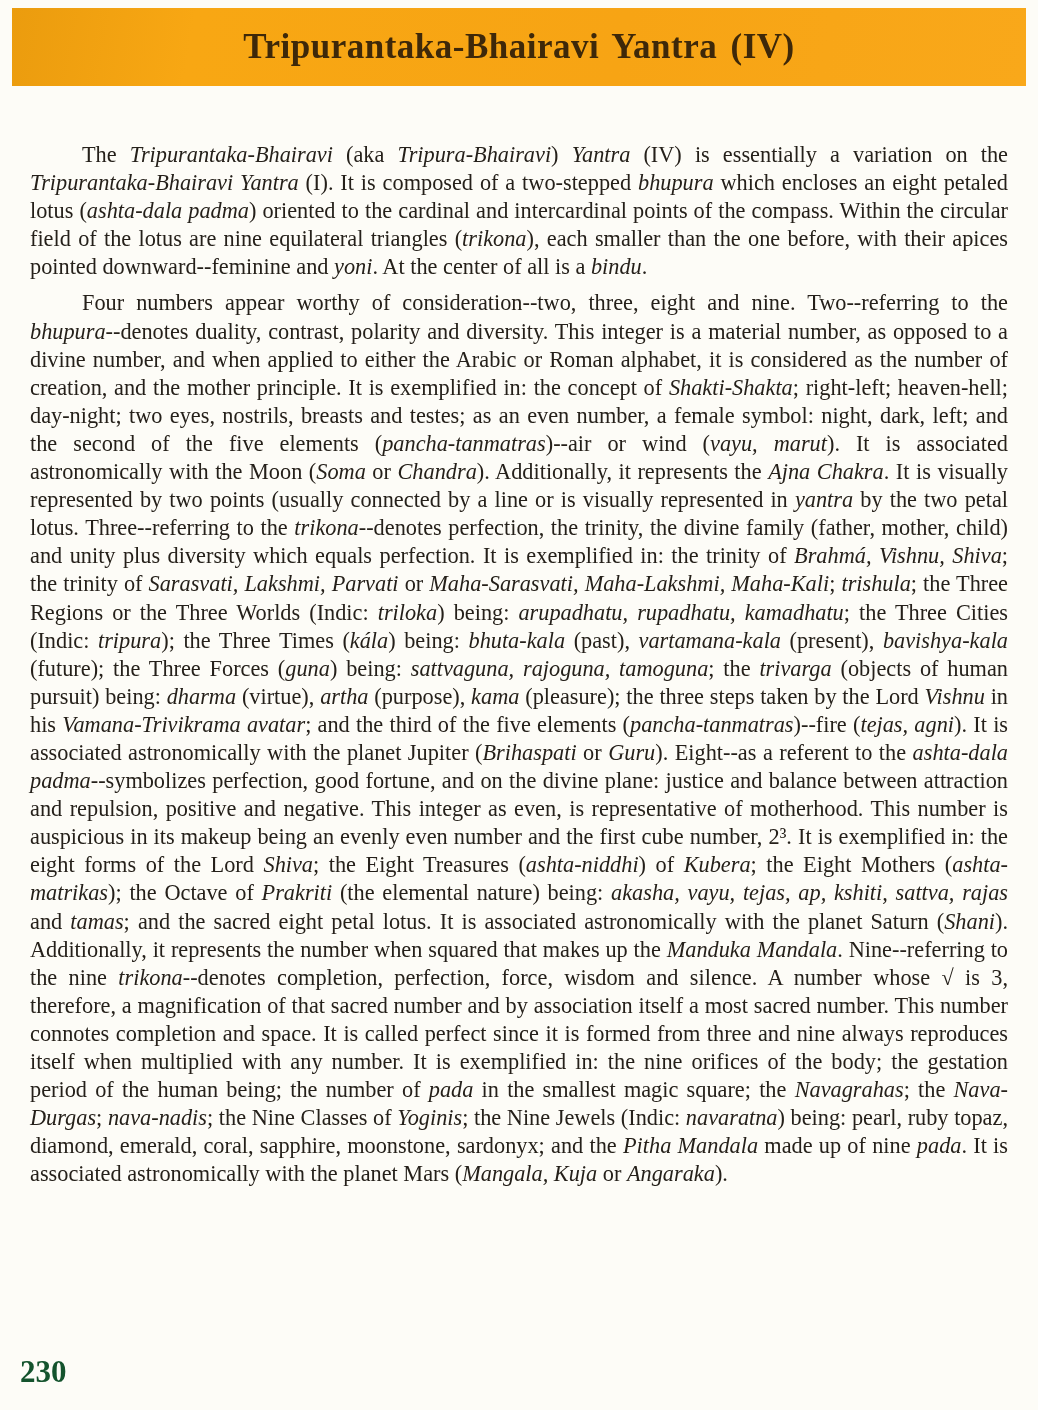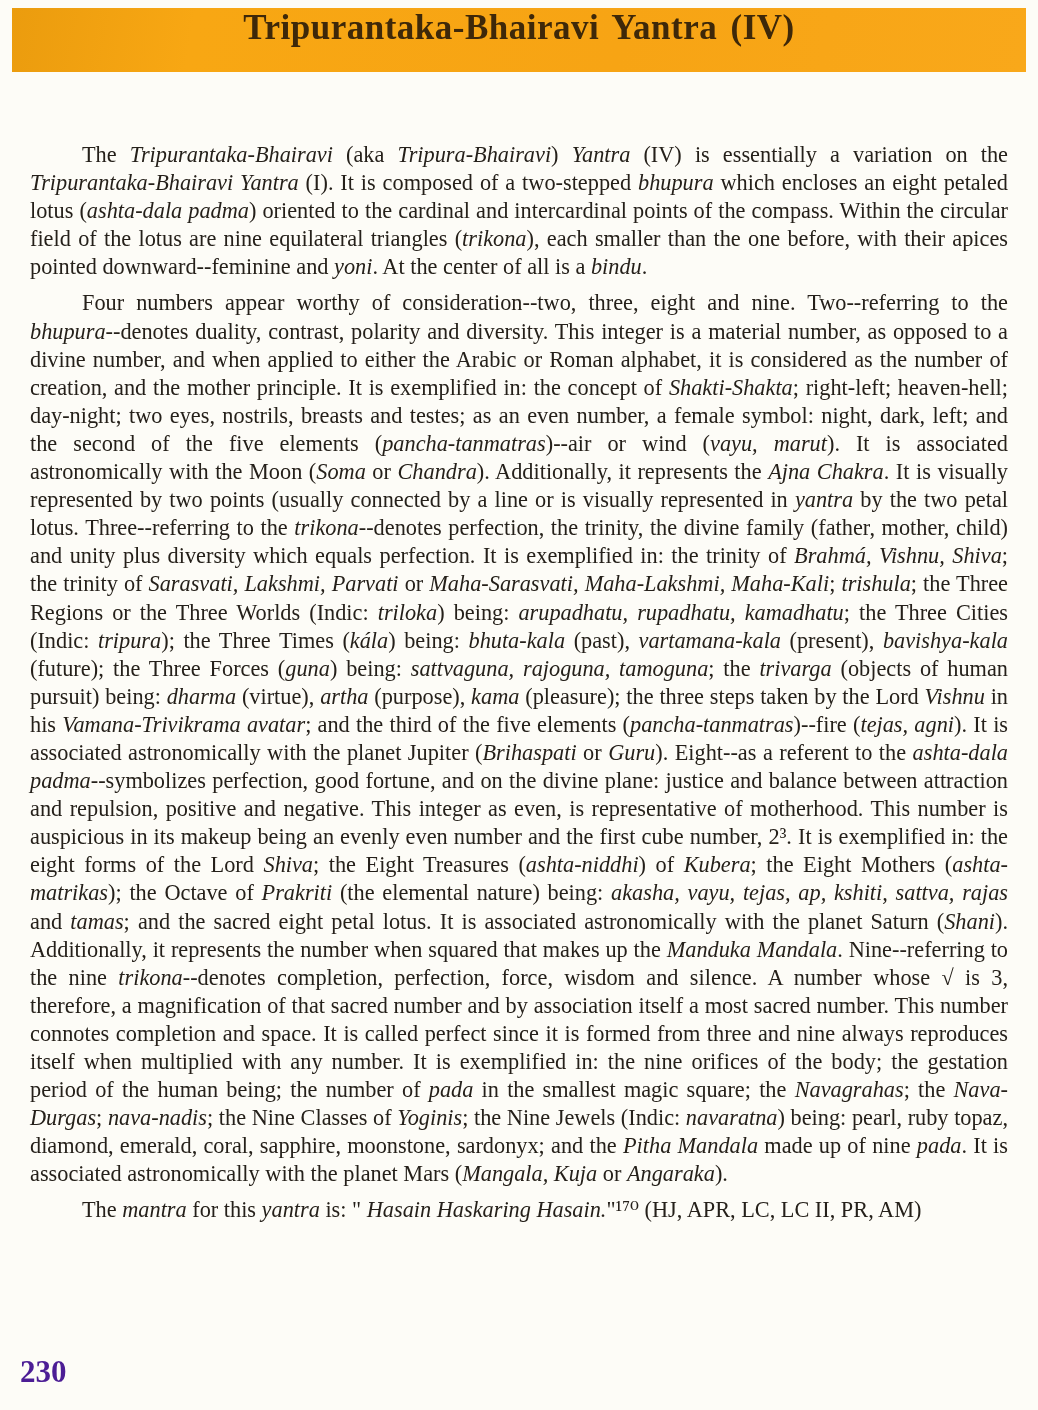--- a/index.html
+++ b/index.html
@@ -13,24 +13,24 @@
     background: #fdfcf7;
     font-family: "Liberation Serif", "DejaVu Serif", serif;
     color: #25201a;
     overflow: hidden;
   }
   .banner {
     position: absolute;
     top: 8px;
     left: 12px;
     right: 12px;
-    height: 64px;
+    height: 78px;
     background: linear-gradient(100deg, #eb9c0e 0%, #f8a713 18%, #f7a414 60%, #f9a81a 100%);
     display: flex;
-    align-items: flex-start;
+    align-items: center;
     justify-content: center;
   }
   .banner h1 {
     margin: 0;
     font-size: 35px;
     font-weight: bold;
     letter-spacing: 0.5px;
     color: #3e2809;
     word-spacing: 4px;
   }
@@ -46,29 +46,28 @@
   .para {
     margin: 8px;
     text-indent: 52px;
   }
   .page-number {
     position: absolute;
     left: 20px;
     bottom: 20px;
     font-size: 31px;
     font-weight: bold;
-    color: #4c1d95;
+    color: #14532d;
   }
 </style>
 </head>
 <body>
 
 <div class="banner">
   <h1>Tripurantaka-Bhairavi  Yantra (IV)</h1>
 </div>
 
 <main class="body-text">
     <p class="para">The <i>Tripurantaka-Bhairavi</i> (aka <i>Tripura-Bhairavi</i>) <i>Yantra</i> (IV) is essentially a variation on the <i>Tripurantaka-Bhairavi Yantra</i> (I). It is composed of a two-stepped <i>bhupura</i> which encloses an eight petaled lotus (<i>ashta-dala padma</i>) oriented to the cardinal and intercardinal points of the compass. Within the circular field of the lotus are nine equilateral triangles (<i>trikona</i>), each smaller than the one before, with their apices pointed downward--feminine and <i>yoni</i>. At the center of all is a <i>bindu</i>.</p>
     <p class="para">Four numbers appear worthy of consideration--two, three, eight and nine. Two--referring to the <i>bhupura</i>--denotes duality, contrast, polarity and diversity. This integer is a material number, as opposed to a divine number, and when applied to either the Arabic or Roman alphabet, it is considered as the number of creation, and the mother principle. It is exemplified in: the concept of <i>Shakti-Shakta</i>; right-left; heaven-hell; day-night; two eyes, nostrils, breasts and testes; as an even number, a female symbol: night, dark, left; and the second of the five elements (<i>pancha-tanmatras</i>)--air or wind (<i>vayu, marut</i>). It is associated astronomically with the Moon (<i>Soma</i> or <i>Chandra</i>). Additionally, it represents the <i>Ajna Chakra</i>. It is visually represented by two points (usually connected by a line or is visually represented in <i>yantra</i> by the two petal lotus. Three--referring to the <i>trikona</i>--denotes perfection, the trinity, the divine family (father, mother, child) and unity plus diversity which equals perfection. It is exemplified in: the trinity of <i>Brahmá, Vishnu, Shiva</i>; the trinity of <i>Sarasvati, Lakshmi, Parvati</i> or <i>Maha-Sarasvati, Maha-Lakshmi, Maha-Kali</i>; <i>trishula</i>; the Three Regions or the Three Worlds (Indic: <i>triloka</i>) being: <i>arupadhatu, rupadhatu, kamadhatu</i>; the Three Cities (Indic: <i>tripura</i>); the Three Times (<i>kála</i>) being: <i>bhuta-kala</i> (past), <i>vartamana-kala</i> (present), <i>bavishya-kala</i> (future); the Three Forces (<i>guna</i>) being: <i>sattvaguna, rajoguna, tamoguna</i>; the <i>trivarga</i> (objects of human pursuit) being: <i>dharma</i> (virtue), <i>artha</i> (purpose), <i>kama</i> (pleasure); the three steps taken by the Lord <i>Vishnu</i> in his <i>Vamana-Trivikrama avatar</i>; and the third of the five elements (<i>pancha-tanmatras</i>)--fire (<i>tejas, agni</i>). It is associated astronomically with the planet Jupiter (<i>Brihaspati</i> or <i>Guru</i>). Eight--as a referent to the <i>ashta-dala padma</i>--symbolizes perfection, good fortune, and on the divine plane: justice and balance between attraction and repulsion, positive and negative. This integer as even, is representative of motherhood. This number is auspicious in its makeup being an evenly even number and the first cube number, 2³. It is exemplified in: the eight forms of the Lord <i>Shiva</i>; the Eight Treasures (<i>ashta-niddhi</i>) of <i>Kubera</i>; the Eight Mothers (<i>ashta-matrikas</i>); the Octave of <i>Prakriti</i> (the elemental nature) being: <i>akasha, vayu, tejas, ap, kshiti, sattva, rajas</i> and <i>tamas</i>; and the sacred eight petal lotus. It is associated astronomically with the planet Saturn (<i>Shani</i>). Additionally, it represents the number when squared that makes up the <i>Manduka Mandala</i>. Nine--referring to the nine <i>trikona</i>--denotes completion, perfection, force, wisdom and silence. A number whose √ is 3, therefore, a magnification of that sacred number and by association itself a most sacred number. This number connotes completion and space. It is called perfect since it is formed from three and nine always reproduces itself when multiplied with any number. It is exemplified in: the nine orifices of the body; the gestation period of the human being; the number of <i>pada</i> in the smallest magic square; the <i>Navagrahas</i>; the <i>Nava-Durgas</i>; <i>nava-nadis</i>; the Nine Classes of <i>Yoginis</i>; the Nine Jewels (Indic: <i>navaratna</i>) being: pearl, ruby topaz, diamond, emerald, coral, sapphire, moonstone, sardonyx; and the <i>Pitha Mandala</i> made up of nine <i>pada</i>. It is associated astronomically with the planet Mars (<i>Mangala, Kuja</i> or <i>Angaraka</i>).</p>
-    <p class="para">The <i>mantra</i> for this <i>yantra</i> is: " <i>Hasain Haskaring Hasain.</i>"¹⁷⁰ (HJ, APR, LC, LC II, PR, AM)</p>
   </main>
 
 <div class="page-number">230</div>
 
 </body></html>

